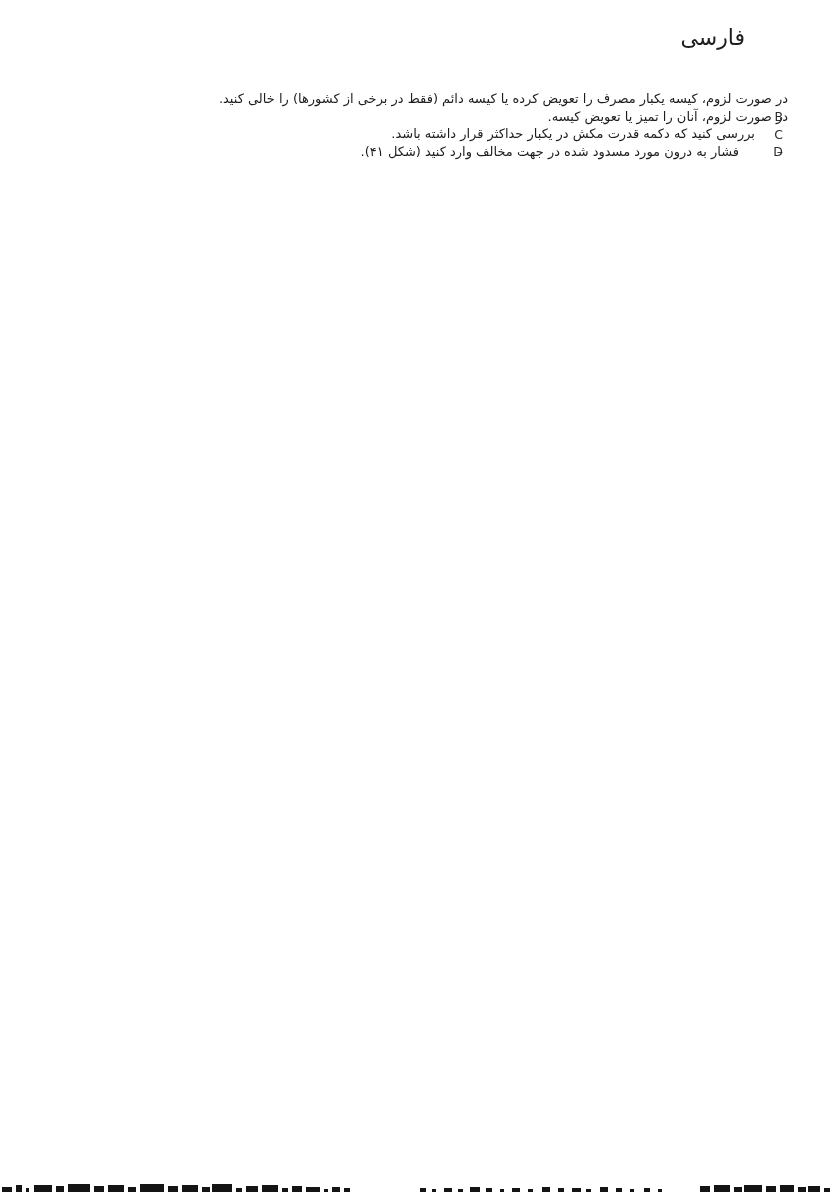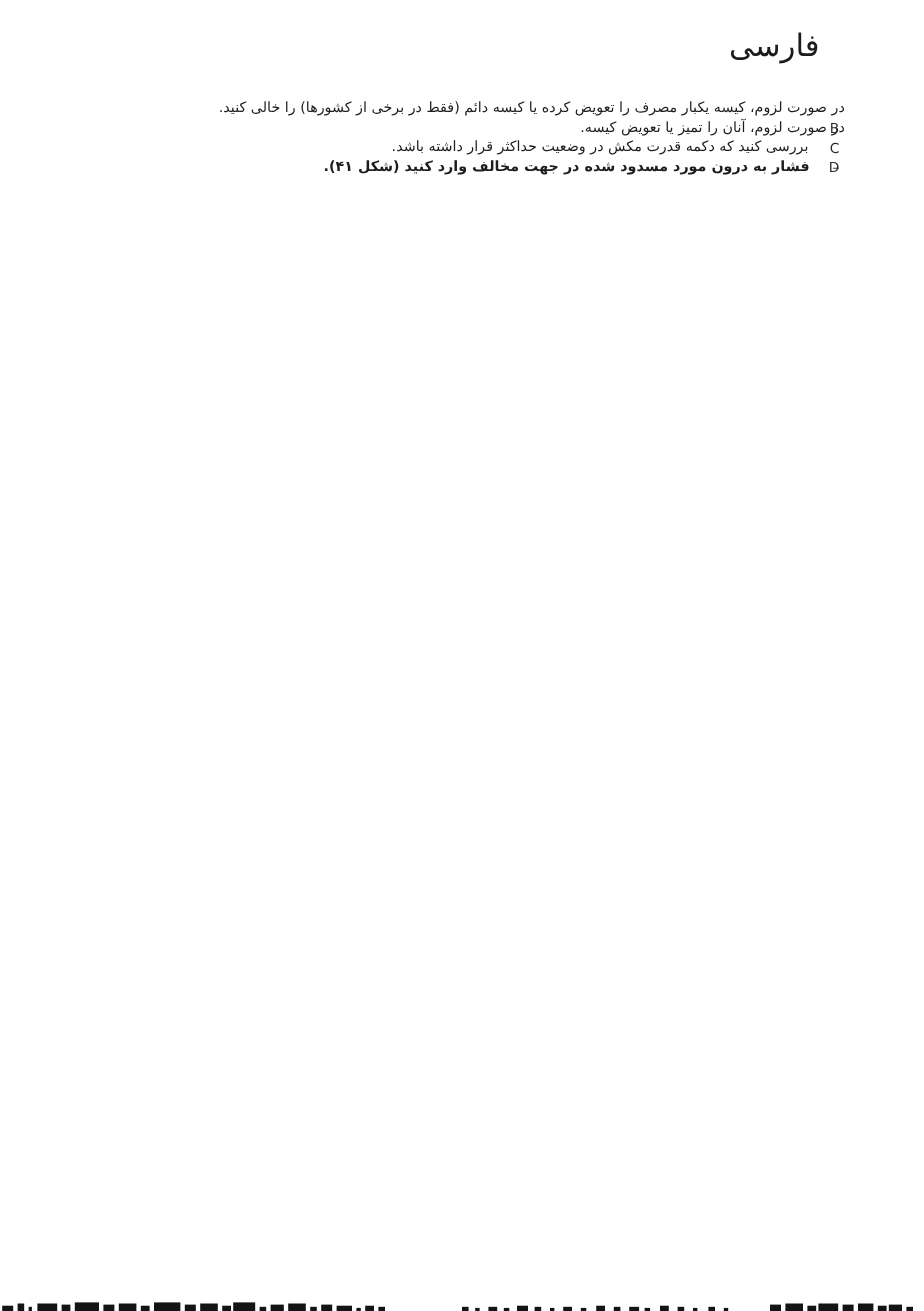--- a/index.html
+++ b/index.html
@@ -8,42 +8,42 @@
     width:840px;height:1192px;
     margin:0 auto;
     background:#ffffff;
     overflow:hidden;
     font-family:"DejaVu Sans",sans-serif;
   }
   .lang-header{
     position:absolute;
     top:25px;right:95px;
     direction:rtl;
-    font-size:28px;
+    font-size:22px;
     color:#1c1c1c;
   }
   .body-text{
     position:absolute;
-    top:90px;right:72px;
+    top:90px;right:52px;
     width:712px;
     direction:rtl;
     font-size:13px;
     line-height:17.6px;
     color:#1d1d1d;
   }
   .line{white-space:nowrap;}
   .item{position:relative;padding-right:33px;}
   .marker{
     position:absolute;
     right:5px;top:0.5px;
     font-size:12.5px;
     color:#2b2b2b;
     font-family:"DejaVu Sans",sans-serif;
   }
-  .cont{margin-right:32px;font-weight:bold;}
+  .cont{margin-right:49px;}
   .artifact{
     position:absolute;
     left:0;bottom:0;
     width:840px;height:12px;
   }
   .artifact .bar{
     position:absolute;
     bottom:0;
     background:#141414;
   }
@@ -60,21 +60,21 @@
     <div class="line">در صورت لزوم، کیسه یکبار مصرف را تعویض کرده یا کیسه دائم (فقط در برخی از کشورها) را خالی کنید.</div>
 
     <div class="line item">
       <span class="marker">B</span>
     </div>
 
     <div class="line">در صورت لزوم، آنان را تمیز یا تعویض کیسه.</div>
 
     <div class="line item">
       <span class="marker">C</span>
-      <span>بررسی کنید که دکمه قدرت مکش در وضعیت حداکثر قرار داشته باشد.</span>
+      <span>بررسی کنید که دکمه قدرت مکش در یکبار حداکثر قرار داشته باشد.</span>
     </div>
 
     <div class="line item">
       <span class="marker">D</span>
     </div>
 
     <div class="line item">
       <span class="marker">–</span>
     </div>
 

